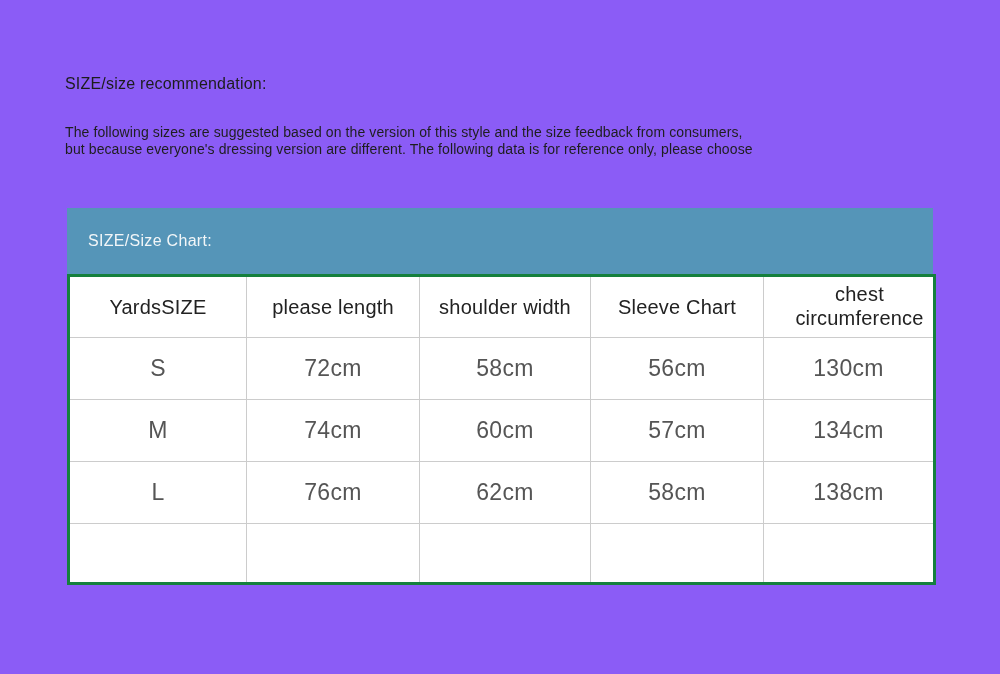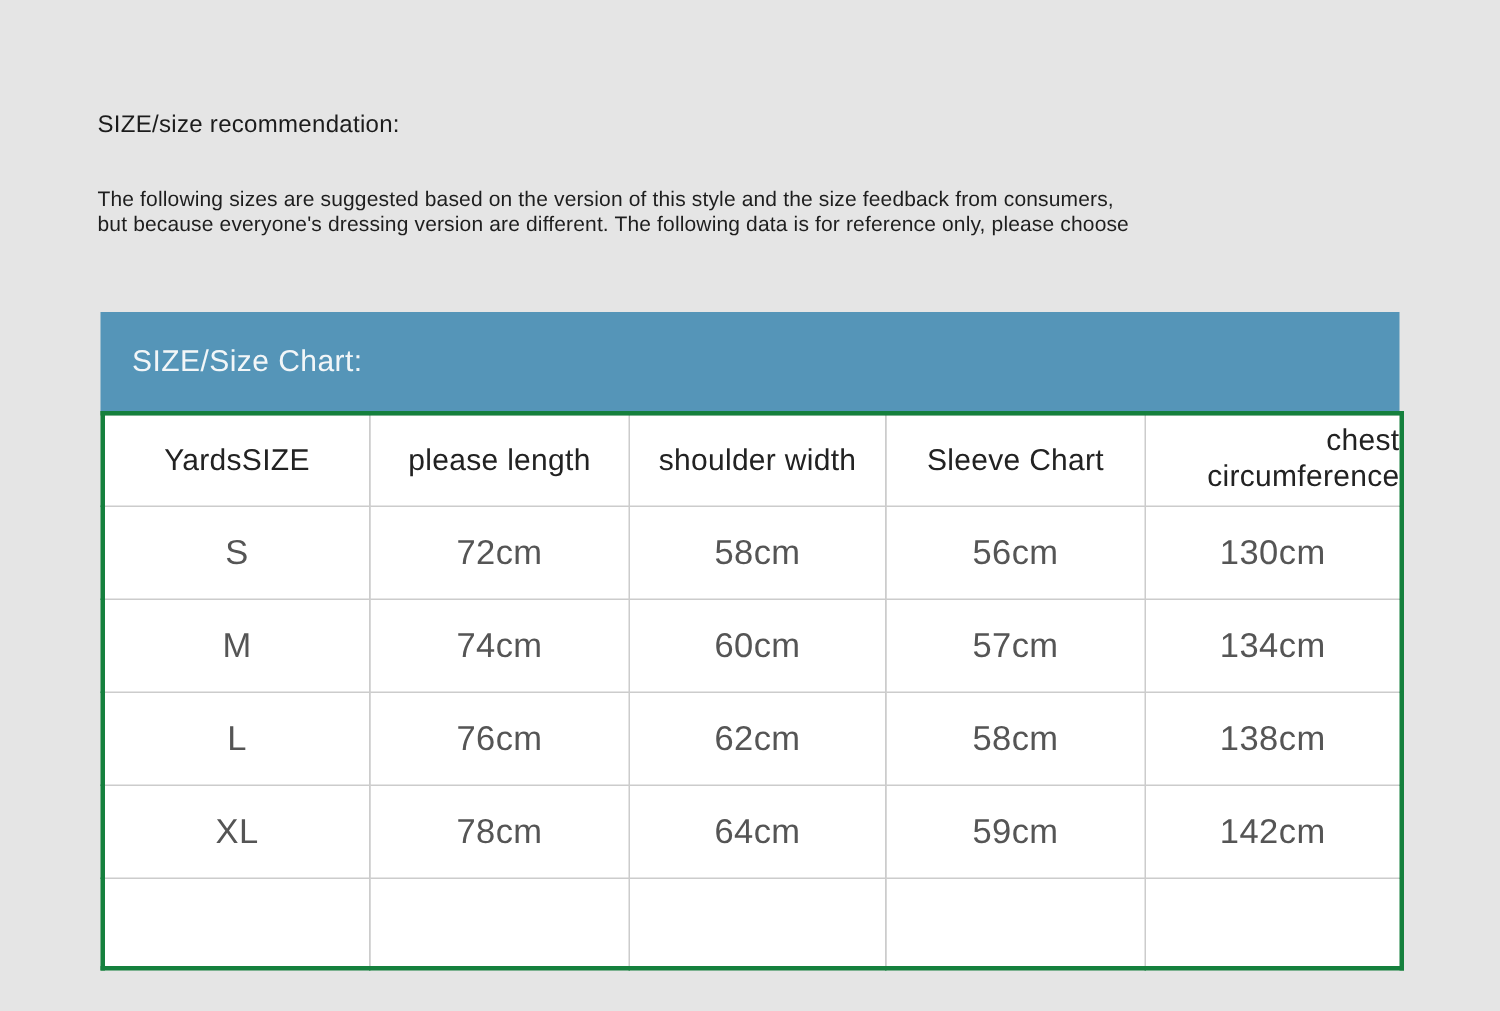--- a/index.html
+++ b/index.html
@@ -3,21 +3,21 @@
 <meta charset="utf-8">
 <style>
   * { margin: 0; padding: 0; box-sizing: border-box; }
   html, body {
     width: 1000px; height: 674px;
     background: #ffffff;
     font-family: "Liberation Sans", sans-serif;
     color: #1c1c1c;
     overflow: hidden;
   }
-  .page { position: relative; width: 1000px; height: 674px; background: #e5e5e5; }
+  .page { position: relative; width: 1000px; height: 674px; background: #8b5cf6; }
 
   .intro-heading {
     position: absolute; left: 65px; top: 75px;
     font-size: 16px; font-weight: 400; color: #1c1c1c;
     letter-spacing: 0.2px;
   }
   .intro-paragraph {
     position: absolute; left: 65px; top: 124px; width: 880px;
     font-size: 14px; line-height: 17.2px; color: #1e1e1e;
     letter-spacing: 0.1px;
@@ -25,42 +25,42 @@
   .intro-paragraph .line { white-space: nowrap; }
 
   .chart-title-bar {
     position: absolute; left: 67px; top: 208px;
     width: 866px; height: 66px;
     background: #5595b8;
     display: flex; align-items: center;
     padding-left: 21px;
   }
   .chart-title-bar .title-text {
-    color: #f2f6f8; font-size: 20px; letter-spacing: 0.3px;
+    color: #f2f6f8; font-size: 16px; letter-spacing: 0.3px;
   }
 
   .size-table {
     position: absolute; left: 67px; top: 274px;
     width: 866px;
     border-collapse: collapse;
     table-layout: fixed;
   }
   .size-table td, .size-table th {
     border: 1px solid #cccccc;
     text-align: center; vertical-align: middle;
     background: #ffffff;
     font-weight: 400;
     overflow: hidden;
   }
   .size-table { border: 3px solid #15803d; }
   .size-table thead th {
     height: 62px; font-size: 20px; color: #222222; letter-spacing: 0.2px;
   }
   .size-table thead th.left-align {
-    text-align: right; padding-left: 22px; line-height: 1.18; font-size: 20px;
+    text-align: center; padding-left: 22px; line-height: 1.18; font-size: 20px;
   }
   .size-table tbody td {
     height: 62px; font-size: 23px; color: #555555; letter-spacing: 0.3px;
   }
   .size-table tbody tr.empty-row td { height: 60px; }
 </style>
 </head>
 <body>
 
 <div class="page">
@@ -108,27 +108,20 @@
         <td>57cm</td>
         <td>134cm</td>
       </tr>
       <tr>
         <td>L</td>
         <td>76cm</td>
         <td>62cm</td>
         <td>58cm</td>
         <td>138cm</td>
       </tr>
-      <tr>
-        <td>XL</td>
-        <td>78cm</td>
-        <td>64cm</td>
-        <td>59cm</td>
-        <td>142cm</td>
-      </tr>
       <tr class="empty-row">
         <td></td>
         <td></td>
         <td></td>
         <td></td>
         <td></td>
       </tr>
     </tbody>
   </table>
 

